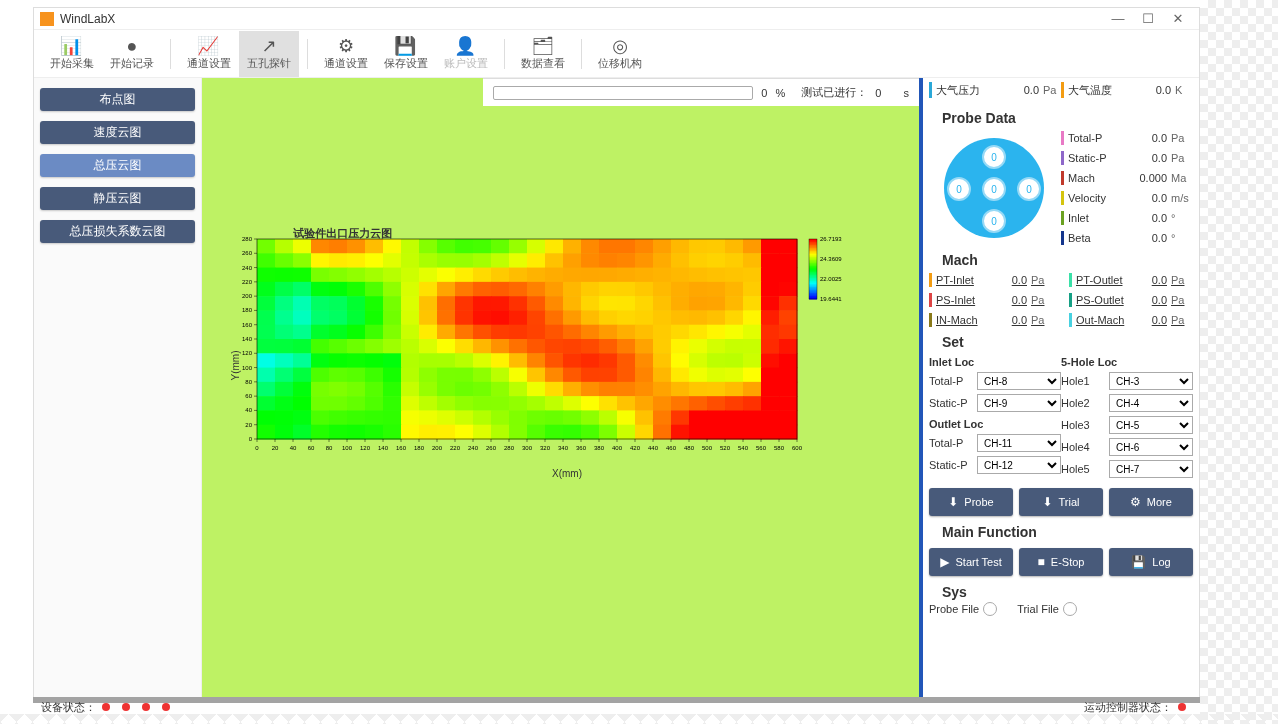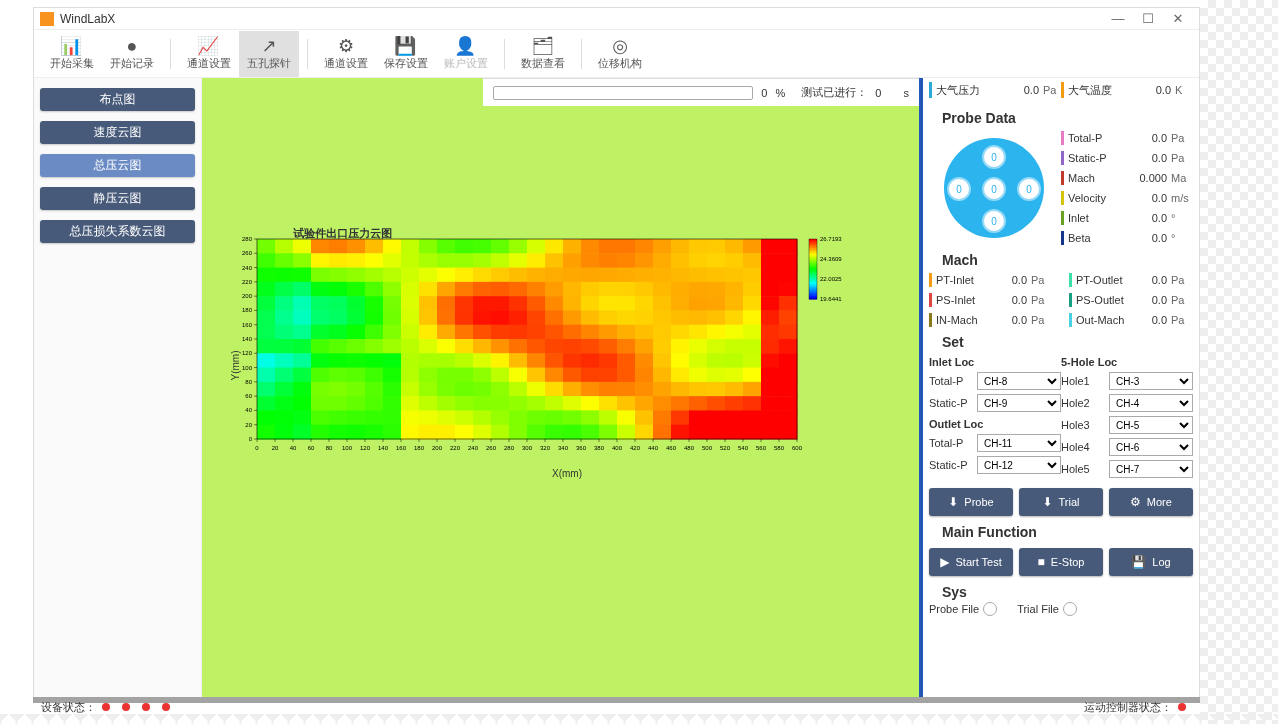--- a/index.html
+++ b/index.html
@@ -64,21 +64,21 @@
 .probe-diagram { width:130px; height:110px; position:relative;}
 .probe-circle-main { position:absolute; left:15px; top:5px; width:100px; height:100px; border-radius:50%; background:#2bb4ee;}
 .probe-hole { position:absolute; width:24px; height:24px; border-radius:50%; background:#fff; display:flex; align-items:center; justify-content:center; font-size:10px; color:#2bb4ee; border:2px solid #95d9f6;}
 .probe-list { flex:1; }
 .pline { display:flex; align-items:center; gap:4px; height:20px;}
 .pline .color-bar{height:14px;}
 .pline .plabel{flex:1;}
 .pline .pval{width:36px;text-align:right;}
 .pline .punit{width:22px;color:#666;}
 
-.inner-grid { display:flex; gap:16px; }
+.inner-grid { display:flex; gap:16px;text-decoration:underline; }
 .inner-col { flex:1; }
 
 .set-grid { display:flex; }
 .set-col { flex:1;}
 .set-sub { font-weight:bold; font-size:11px; margin:4px 0 2px;}
 .set-line { display:flex; align-items:center; gap:4px; height:22px;}
 .set-line label{ width:44px; font-size:11px;}
 .set-select { flex:1; height:18px; border:1px solid #aaa; font-size:10px; padding:0 2px; background:#fff;}
 
 .btn-row { display:flex; gap:6px; margin:8px 0;}

